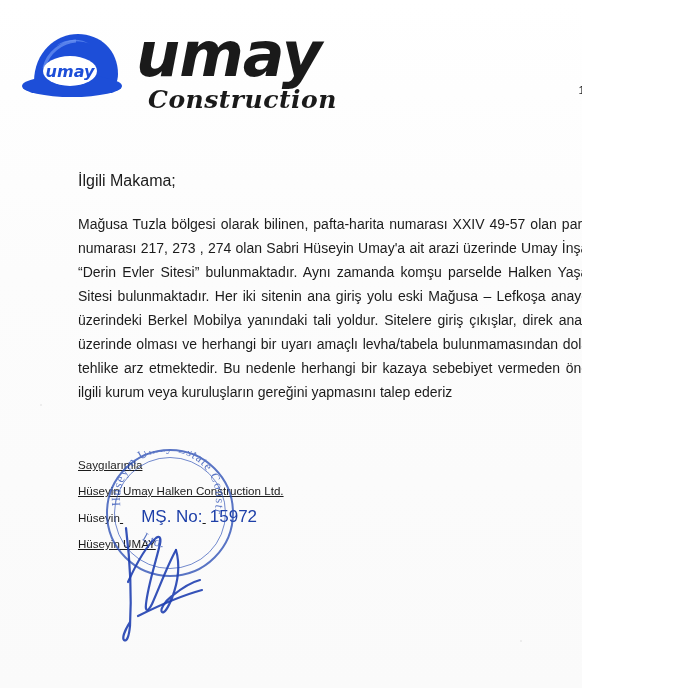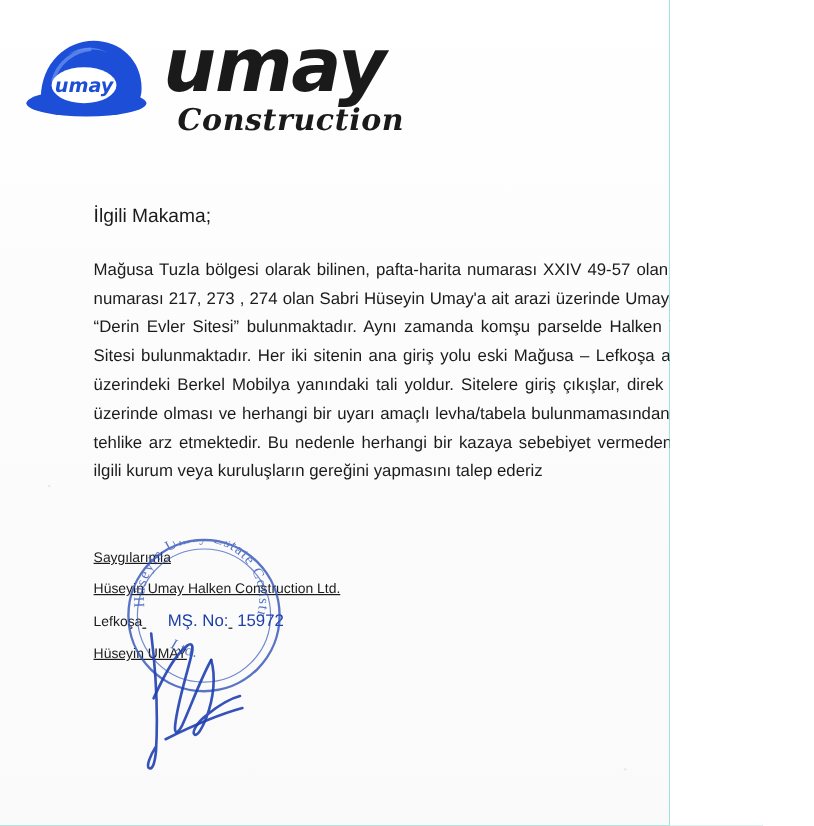--- a/index.html
+++ b/index.html
@@ -7,22 +7,23 @@
     padding: 0;
     background: #ffffff;
   }
   body {
     font-family: "Liberation Sans", sans-serif;
   }
   #page {
     position: relative;
     width: 558px;
     height: 688px;
-    background: #14b8a6;
+    background: #bef264;
     overflow: hidden;
+    padding-left: 24px;
   }
   
   #page::before {
     content: "";
     position: absolute;
     inset: 0;
     background:
       linear-gradient(180deg, #ffffff 0%, #fcfcfc 40%, #fafafa 100%);
     pointer-events: none;
   }
@@ -113,21 +114,21 @@
     white-space: nowrap;
     text-decoration: underline;
   }
   .sig-line .label {
     display: inline-block;
   }
   .stamp-no {
     display: inline-block;
     margin-left: 18px;
     color: #1d3fa8;
-    font-size: 14px;
+    font-size: 17px;
     font-family: "Liberation Sans", sans-serif;
   }
 
   
   .stamp {
     position: absolute;
     left: 106px;
     top: 449px;
     width: 124px;
     height: 124px;
@@ -213,21 +214,21 @@
   <div class="salutation">İlgili Makama;</div>
 
   <div class="body-block">
     <p>Mağusa Tuzla bölgesi olarak bilinen, pafta-harita numarası XXIV 49-57 olan parsel numarası 217, 273 , 274 olan Sabri Hüseyin Umay'a ait arazi üzerinde Umay İnşaat “Derin Evler Sitesi” bulunmaktadır. Aynı zamanda komşu parselde Halken Yaşam Sitesi bulunmaktadır. Her iki sitenin ana giriş yolu eski Mağusa – Lefkoşa anayolu üzerindeki Berkel Mobilya yanındaki tali yoldur.  Sitelere giriş çıkışlar, direk anayol üzerinde olması ve herhangi bir uyarı amaçlı levha/tabela bulunmamasından dolayı tehlike arz etmektedir. Bu nedenle  herhangi bir kazaya sebebiyet vermeden önce, ilgili kurum veya kuruluşların gereğini  yapmasını talep ederiz</p>
   </div>
 
   <div class="sig-block">
     <div class="sig-line">Saygılarımla</div>
     <div class="sig-line">Hüseyin Umay Halken Construction Ltd.</div>
     <div class="sig-line">
-      <span class="label">Lefkoşa</span>
+      <span class="label">Hüseyin</span>
       <span class="stamp-no">MŞ. No:</span>
       <span class="stamp-no" style="margin-left:4px;">15972</span>
     </div>
     <div class="sig-line">Hüseyin UMAY</div>
   </div>
 
   <div class="stamp">
     <div class="stamp-inner"></div>
     <svg width="120" height="120" viewBox="0 0 120 120" style="position:absolute;left:0;top:0;">
       <defs>

